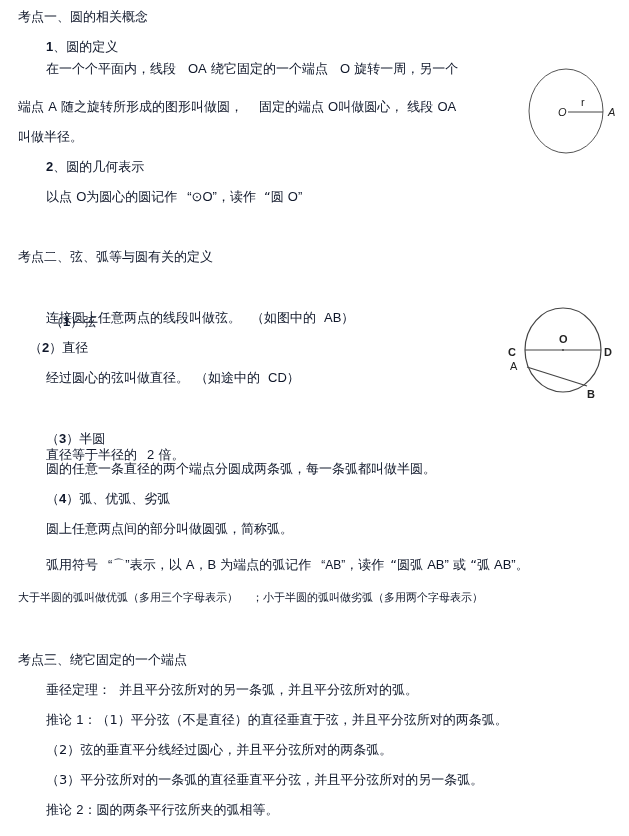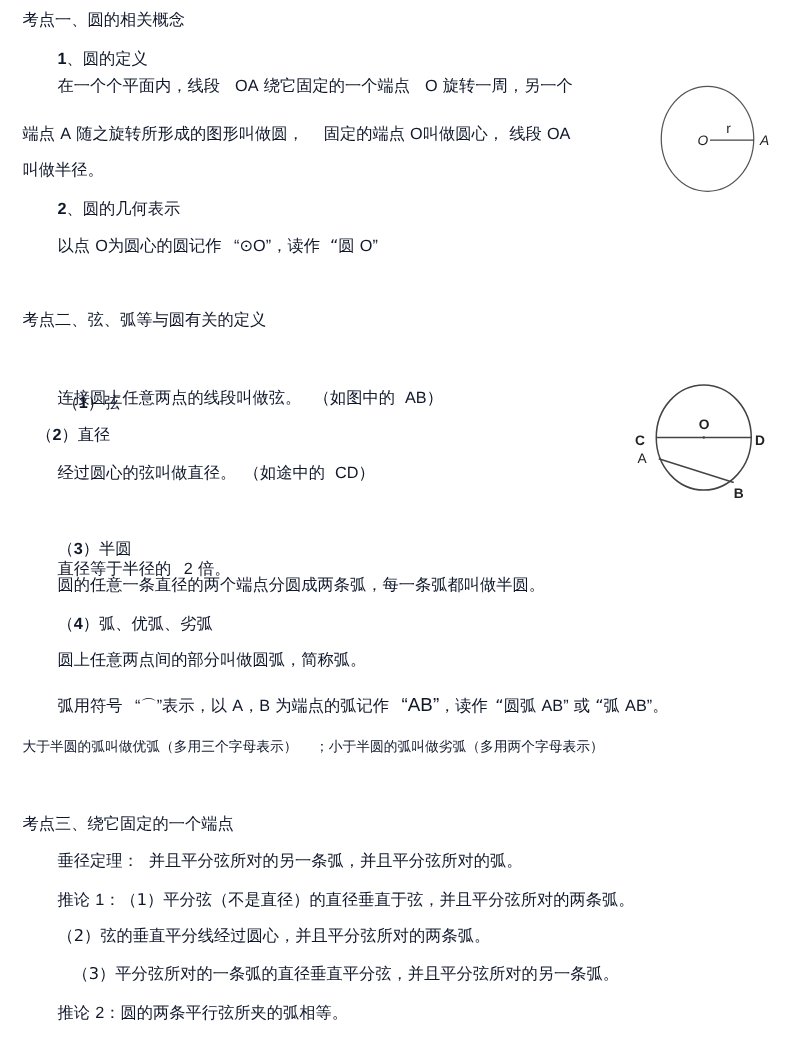--- a/index.html
+++ b/index.html
@@ -99,21 +99,21 @@
 
 <div class="line" style="left:46px; top:490px;">
   <span>（</span><span class="b">4</span><span>）</span><span>弧、优弧、劣弧</span>
 </div>
 
 <div class="line" style="left:46px; top:520px;">圆上任意两点间的部分叫做圆弧，简称弧。</div>
 
 <div class="line" style="left:46px; top:556px;">
   <span>弧用符号</span><span class="gap" style="width:10px"></span><span class="latin">“⌒”</span><span>表示，以</span>
   <span class="latin">A</span><span>，</span><span class="latin">B</span>
-  <span>为端点的弧记作</span><span class="gap" style="width:10px"></span><span class="latin" style="font-size:15px">“AB”</span><span>，读作</span><span class="gap" style="width:6px"></span><span>“圆弧</span>
+  <span>为端点的弧记作</span><span class="gap" style="width:10px"></span><span class="latin" style="font-size:12px">“AB”</span><span>，读作</span><span class="gap" style="width:6px"></span><span>“圆弧</span>
   <span class="latin">AB”</span>
   <span>或</span>
   <span>“弧</span>
   <span class="latin">AB”</span><span>。</span>
 </div>
 
 <div class="line" style="left:18px; top:589px; font-size:11px;">
   <span>大于半圆的弧叫做优弧（多用三个字母表示）</span><span class="gap" style="width:14px"></span><span>；小于半圆的弧叫做劣弧（多用两个字母表示）</span>
 </div>
 
@@ -135,18 +135,18 @@
   <span>垂径定理：</span><span class="gap" style="width:8px"></span><span>并且平分弦所对的另一条弧，并且平分弦所对的弧。</span>
 </div>
 
 <div class="line" style="left:46px; top:711px;">
   <span>推论</span>
   <span class="latin">1</span><span>：</span><span>（1）平分弦（不是直径）的直径垂直于弦，并且平分弦所对的两条弧。</span>
 </div>
 
 <div class="line" style="left:46px; top:741px;">（2）弦的垂直平分线经过圆心，并且平分弦所对的两条弧。</div>
 
-<div class="line" style="left:46px; top:771px;margin-left:12px;">（3）平分弦所对的一条弧的直径垂直平分弦，并且平分弦所对的另一条弧。</div>
+<div class="line" style="left:46px; top:771px;">（3）平分弦所对的一条弧的直径垂直平分弦，并且平分弦所对的另一条弧。</div>
 
 <div class="line" style="left:46px; top:801px;">
   <span>推论</span>
   <span class="latin">2</span><span>：</span><span>圆的两条平行弦所夹的弧相等。</span>
 </div>
 
 </body></html>

